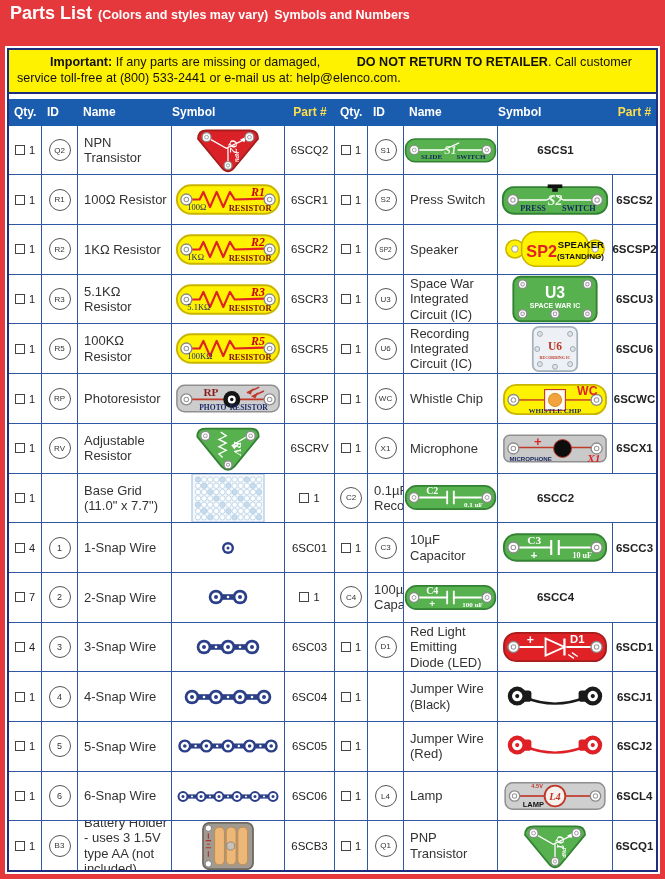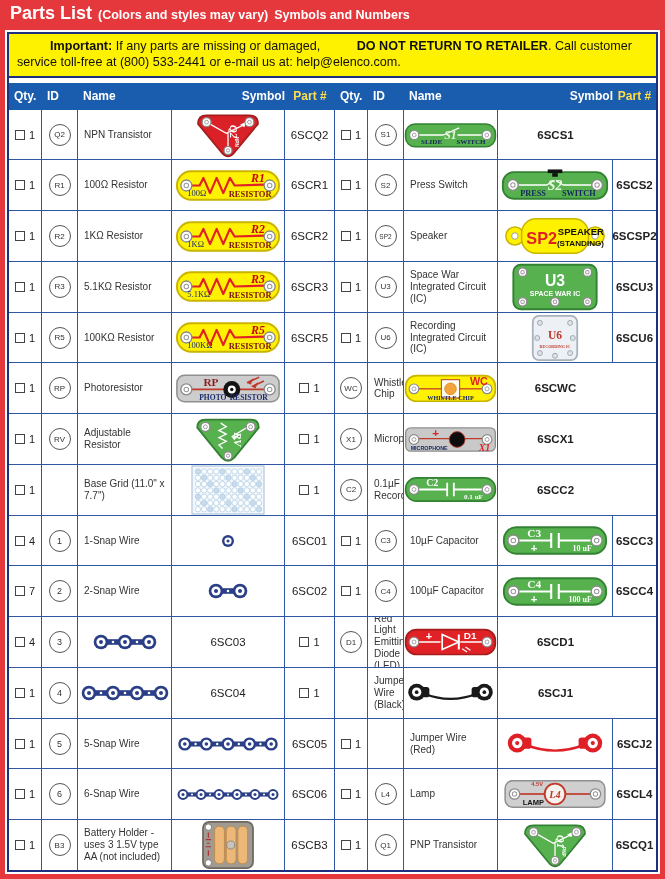--- a/index.html
+++ b/index.html
@@ -1,34 +1,34 @@
 <!DOCTYPE html>
 <html><head>
 <meta charset="utf-8">
 <style>
   html,body{margin:0;padding:0;background:#999;}
   .page{width:665px;height:879px;background:#E5383D;box-sizing:border-box;display:flex;flex-direction:column;font-family:"Liberation Sans",sans-serif;}
-  .title-bar{height:29px;padding:3px 0 0 10px;display:flex;align-items:baseline;gap:6px;color:#fff;white-space:nowrap;}
+  .title-bar{height:29px;padding:3px 0 16px 10px;display:flex;align-items:baseline;gap:6px;color:#fff;white-space:nowrap;}
   .title-main{font-size:18px;font-weight:bold;}
   .title-rest{font-size:12.5px;font-weight:bold;}
   .panel{flex:1;margin:0 7px 7px 7px;background:#fff;border:2px solid #1F2F7F;box-shadow:0 0 0 2px #ffffff;display:flex;flex-direction:column;overflow:hidden;}
   .notice{background:#FFF200;border-bottom:2px solid #1F2F7F;padding:4px 8px 5px 8px;font-size:12.6px;line-height:1.3;color:#111;}
   .notice b{font-weight:bold;padding-left:33px;}
   .gap{height:5px;background:#fff;}
   .cols{display:grid;grid-template-columns:33px 36px 94px 113px 50px 33px 36px 94px 115px 1fr;}
   .thead{background:#1A5CAD;height:27px;align-items:center;color:#fff;font-weight:bold;font-size:12px;}
   .thead .h{padding-left:5px;}
-  .thead .h.sym{text-align:right;padding-left:0;}
+  .thead .h.sym{text-align:left;padding-left:0;}
   .thead .h.part{text-align:center;padding-left:0;color:#FFDE4D;}
   .tbody{flex:1;display:flex;flex-direction:column;}
   .trow{flex:1;border-bottom:1.5px solid #2F57A3;min-height:0;}
   .trow:last-child{border-bottom:none;}
   .cell{border-right:1.5px solid #2F57A3;display:flex;align-items:center;justify-content:center;overflow:hidden;min-height:0;}
   .cell.last{border-right:none;font-weight:bold;}
-  .cell.name{justify-content:flex-start;padding:0 3px 0 6px;font-size:10px;color:#333;line-height:1.18;}
+  .cell.name{justify-content:flex-start;padding:0 3px 0 6px;font-size:13px;color:#333;line-height:1.18;}
   .cell.part{font-size:11.5px;color:#222;}
   .cb{width:8px;height:8px;border:1.3px solid #444;display:inline-block;margin-right:4px;flex:none;}
   .qn{font-size:11px;color:#222;}
   .badge{width:20px;height:20px;border:1.2px solid #555;border-radius:50%;display:flex;align-items:center;justify-content:center;color:#333;}
   svg{display:block;}
 </style>
 </head>
 <body>
 
 <div class="page">
@@ -311,20 +311,21 @@
   <path d="M76,11 l7,-5 l-3,7 z M81,15 l7,-5 l-3,7 z" fill="#C0392B"></path>
   <circle cx="12" cy="18" r="5.8" fill="#fff" stroke="#8a8a8a" stroke-width="1.4"></circle>
               <circle cx="12" cy="18" r="2.4" fill="none" stroke="#9a9a9a" stroke-width="1.1"></circle>
               <circle cx="100" cy="18" r="5.8" fill="#fff" stroke="#8a8a8a" stroke-width="1.4"></circle>
               <circle cx="100" cy="18" r="2.4" fill="none" stroke="#9a9a9a" stroke-width="1.1"></circle>
   <text x="38" y="14" text-anchor="middle" font-family="Liberation Serif, serif" font-weight="bold" font-size="12" fill="#8B1A1A">RP</text>
   <text x="40" y="29.5" text-anchor="middle" font-family="Liberation Serif, serif" font-weight="bold" font-size="8" fill="#1B2A6B">PHOTO</text>
   <text x="98" y="29.5" text-anchor="end" font-family="Liberation Serif, serif" font-weight="bold" font-size="8" fill="#1B2A6B">RESISTOR</text>
             </svg>
           </div>
+          <div class="cell part">6SCRP</div>
           <div class="cell qty">
             <span class="cb"></span>
             <span class="qn">1</span>
           </div>
           <div class="cell">
             <span class="badge" style="font-size:8px">WC</span>
           </div>
           <div class="cell name">Whistle Chip</div>
           <div class="cell sym">
             <svg width="106" height="34" viewBox="0 0 112 36">
@@ -360,20 +361,21 @@
               <path d="M46,24 l8,-2 l-5,6 z" fill="#fff"></path>
   <circle cx="17" cy="13" r="5" fill="#fff" stroke="#8a8a8a" stroke-width="1.4"></circle>
               <circle cx="17" cy="13" r="2.1" fill="none" stroke="#9a9a9a" stroke-width="1.1"></circle>
               <circle cx="67" cy="13" r="5" fill="#fff" stroke="#8a8a8a" stroke-width="1.4"></circle>
               <circle cx="67" cy="13" r="2.1" fill="none" stroke="#9a9a9a" stroke-width="1.1"></circle>
               <circle cx="42" cy="45" r="4.4" fill="#fff" stroke="#8a8a8a" stroke-width="1.4"></circle>
               <circle cx="42" cy="45" r="1.8" fill="none" stroke="#9a9a9a" stroke-width="1.1"></circle>
   <text x="49" y="27" transform="rotate(90 49 27)" text-anchor="middle" font-family="Liberation Serif, serif" font-weight="bold" font-style="italic" font-size="12" fill="#fff">RV</text>
             </svg>
           </div>
+          <div class="cell part">6SCRV</div>
           <div class="cell qty">
             <span class="cb"></span>
             <span class="qn">1</span>
           </div>
           <div class="cell">
             <span class="badge" style="font-size:8px">X1</span>
           </div>
           <div class="cell name">Microphone</div>
           <div class="cell sym">
             <svg width="106" height="33" viewBox="0 0 112 34">
@@ -557,21 +559,20 @@
               <rect x="10" y="7.2" width="24" height="5.6" fill="#2B3F88"></rect>
               <circle cx="10" cy="10" r="7.3" fill="#2B3F88"></circle>
               <circle cx="10" cy="10" r="4.6" fill="#fff"></circle>
               <circle cx="10" cy="10" r="2" fill="#2B3F88"></circle>
               <circle cx="22" cy="10" r="1.3" fill="#fff"></circle>
               <circle cx="34" cy="10" r="7.3" fill="#2B3F88"></circle>
               <circle cx="34" cy="10" r="4.6" fill="#fff"></circle>
               <circle cx="34" cy="10" r="2" fill="#2B3F88"></circle>
             </svg>
           </div>
-          <div class="cell part">6SC02</div>
           <div class="cell qty">
             <span class="cb"></span>
             <span class="qn">1</span>
           </div>
           <div class="cell">
             <span class="badge" style="font-size:8px">C4</span>
           </div>
           <div class="cell name">100µF Capacitor</div>
           <div class="cell sym">
             <svg width="106" height="31" viewBox="0 0 112 32">
@@ -589,20 +590,21 @@
           <div class="cell part last">6SCC4</div>
         </div>
         <div class="trow cols">
           <div class="cell qty">
             <span class="cb"></span>
             <span class="qn">4</span>
           </div>
           <div class="cell">
             <span class="badge" style="font-size:9px">3</span>
           </div>
+          <div class="cell name">3-Snap Wire</div>
           <div class="cell sym">
             <svg width="68" height="20" viewBox="0 0 68 20">
               <rect x="10" y="7.2" width="48" height="5.6" fill="#2B3F88"></rect>
               <circle cx="10" cy="10" r="7.3" fill="#2B3F88"></circle>
               <circle cx="10" cy="10" r="4.6" fill="#fff"></circle>
               <circle cx="10" cy="10" r="2" fill="#2B3F88"></circle>
               <circle cx="22" cy="10" r="1.3" fill="#fff"></circle>
               <circle cx="34" cy="10" r="7.3" fill="#2B3F88"></circle>
               <circle cx="34" cy="10" r="4.6" fill="#fff"></circle>
               <circle cx="34" cy="10" r="2" fill="#2B3F88"></circle>
@@ -639,20 +641,21 @@
           <div class="cell part last">6SCD1</div>
         </div>
         <div class="trow cols">
           <div class="cell qty">
             <span class="cb"></span>
             <span class="qn">1</span>
           </div>
           <div class="cell">
             <span class="badge" style="font-size:9px">4</span>
           </div>
+          <div class="cell name">4-Snap Wire</div>
           <div class="cell sym">
             <svg width="92" height="20" viewBox="0 0 92 20">
               <rect x="10" y="7.2" width="72" height="5.6" fill="#2B3F88"></rect>
               <circle cx="10" cy="10" r="7.3" fill="#2B3F88"></circle>
               <circle cx="10" cy="10" r="4.6" fill="#fff"></circle>
               <circle cx="10" cy="10" r="2" fill="#2B3F88"></circle>
               <circle cx="22" cy="10" r="1.3" fill="#fff"></circle>
               <circle cx="34" cy="10" r="7.3" fill="#2B3F88"></circle>
               <circle cx="34" cy="10" r="4.6" fill="#fff"></circle>
               <circle cx="34" cy="10" r="2" fill="#2B3F88"></circle>

